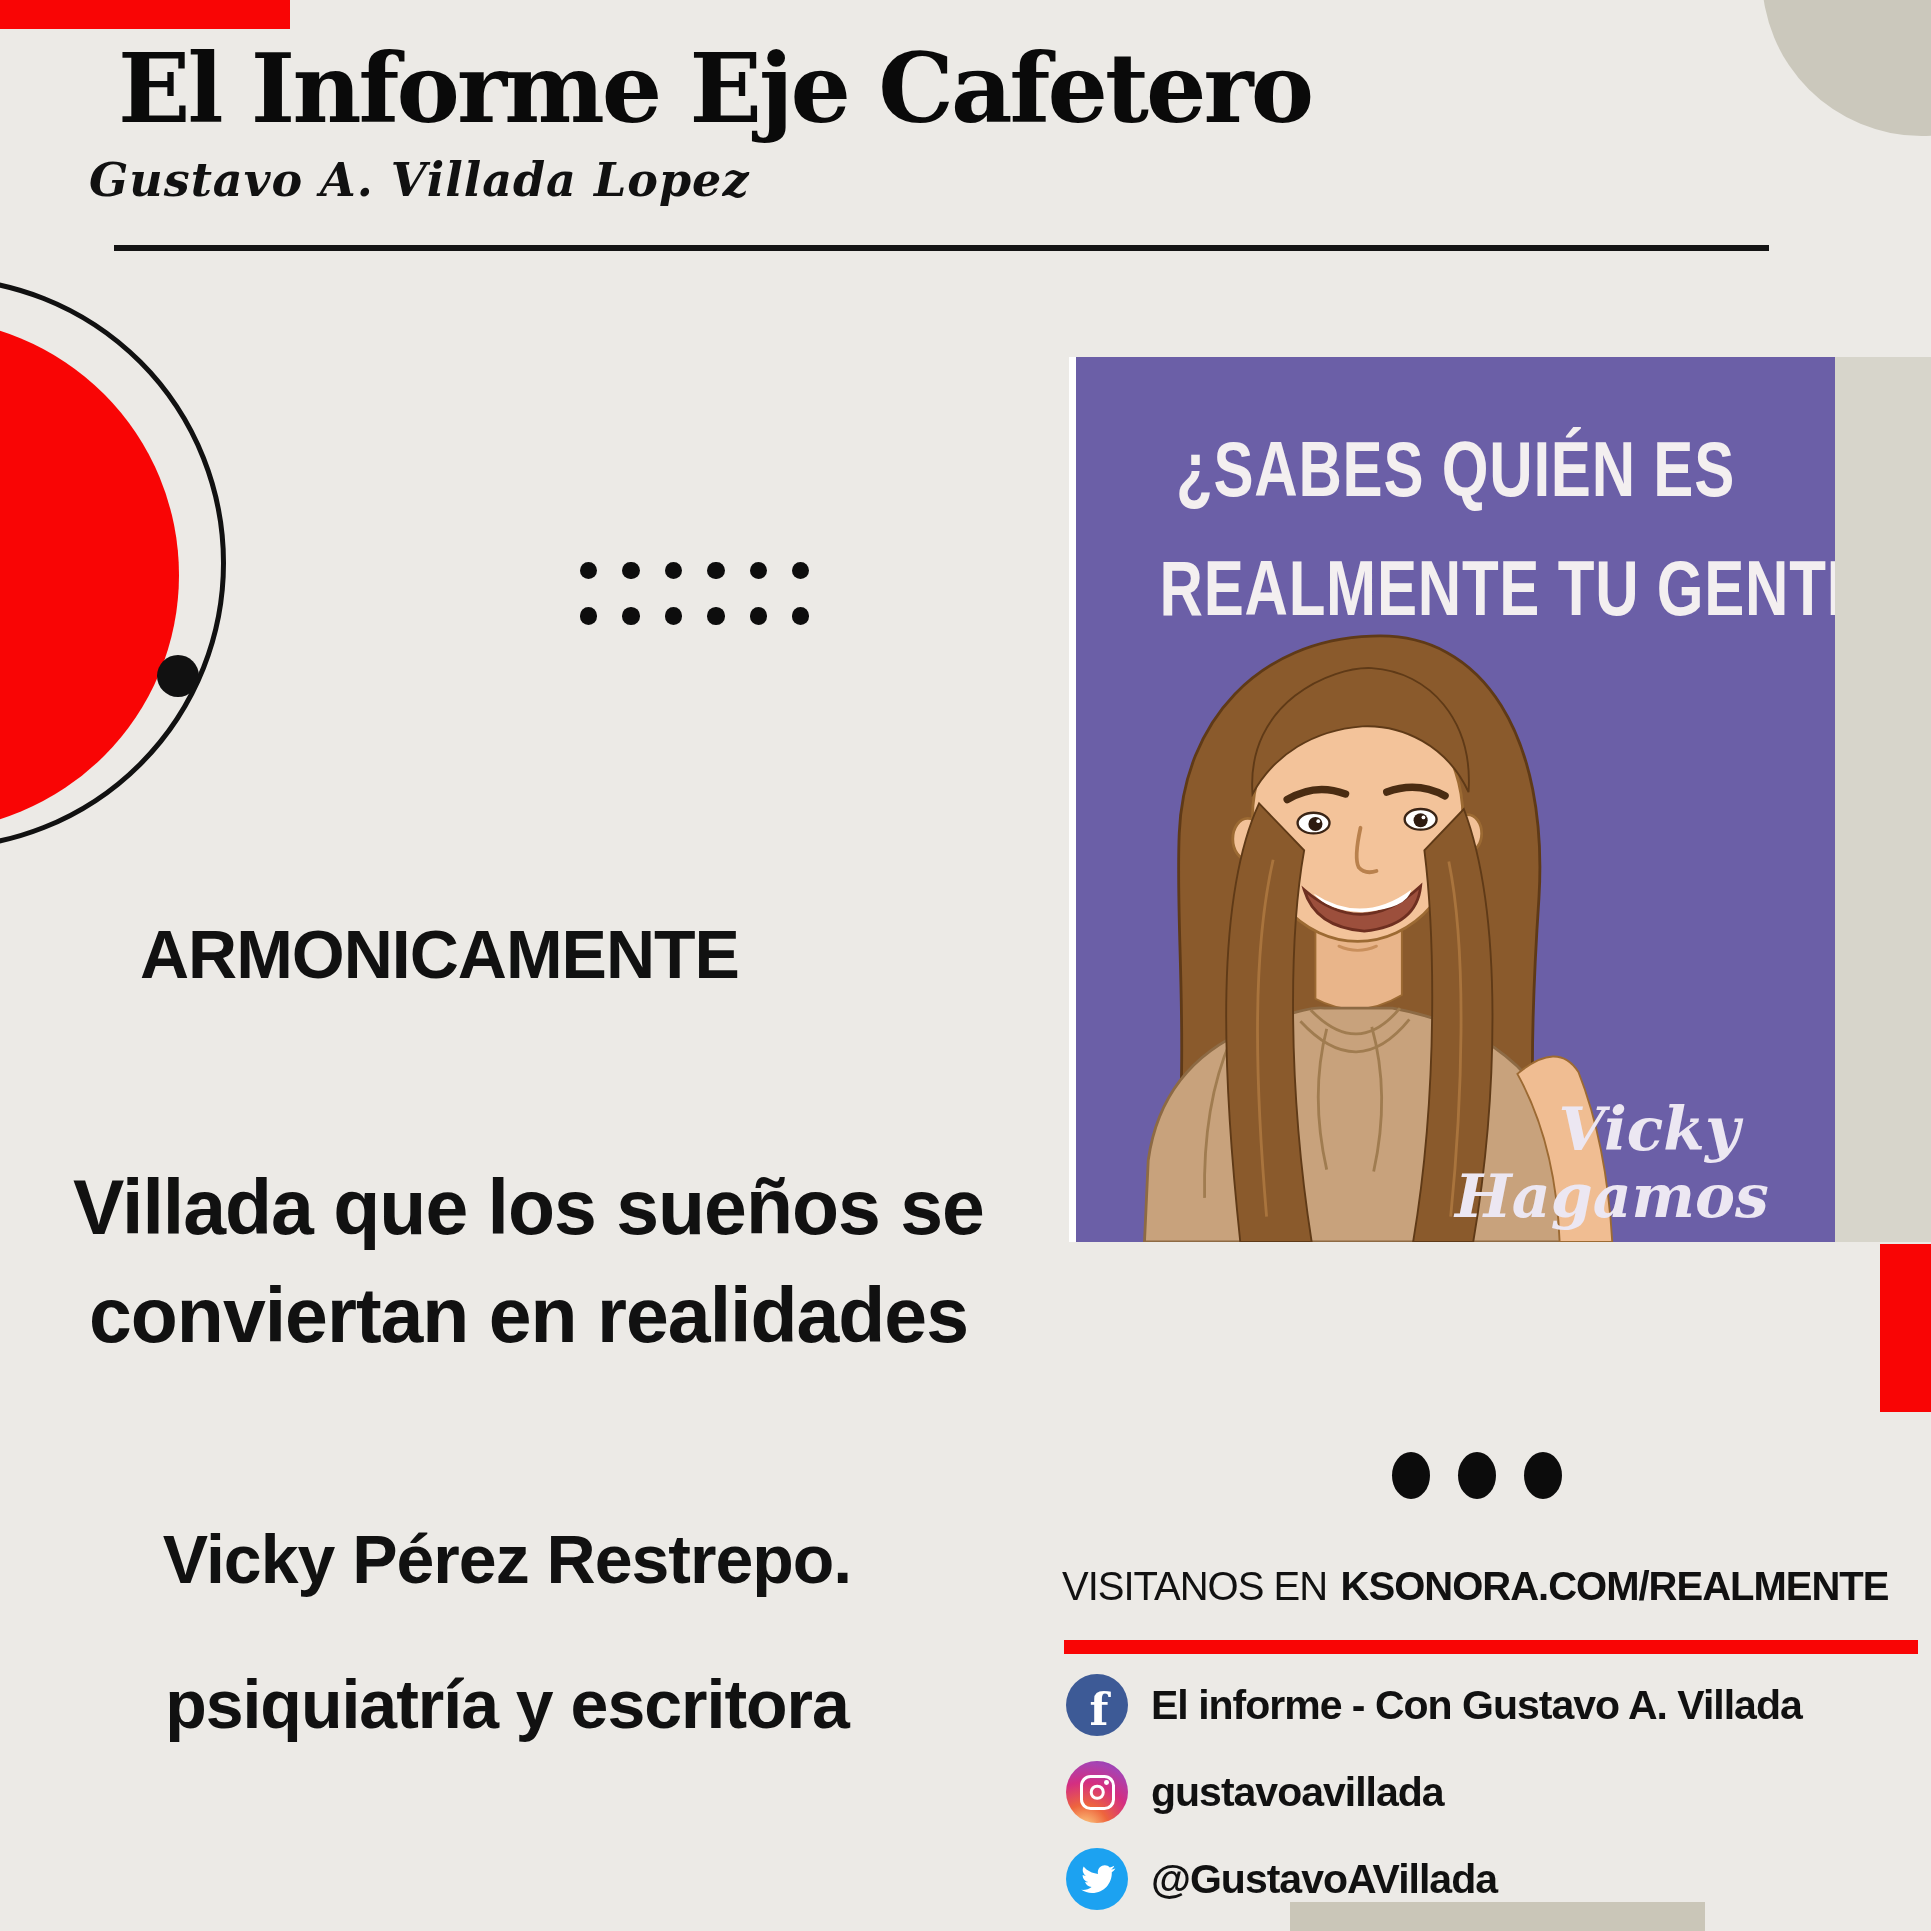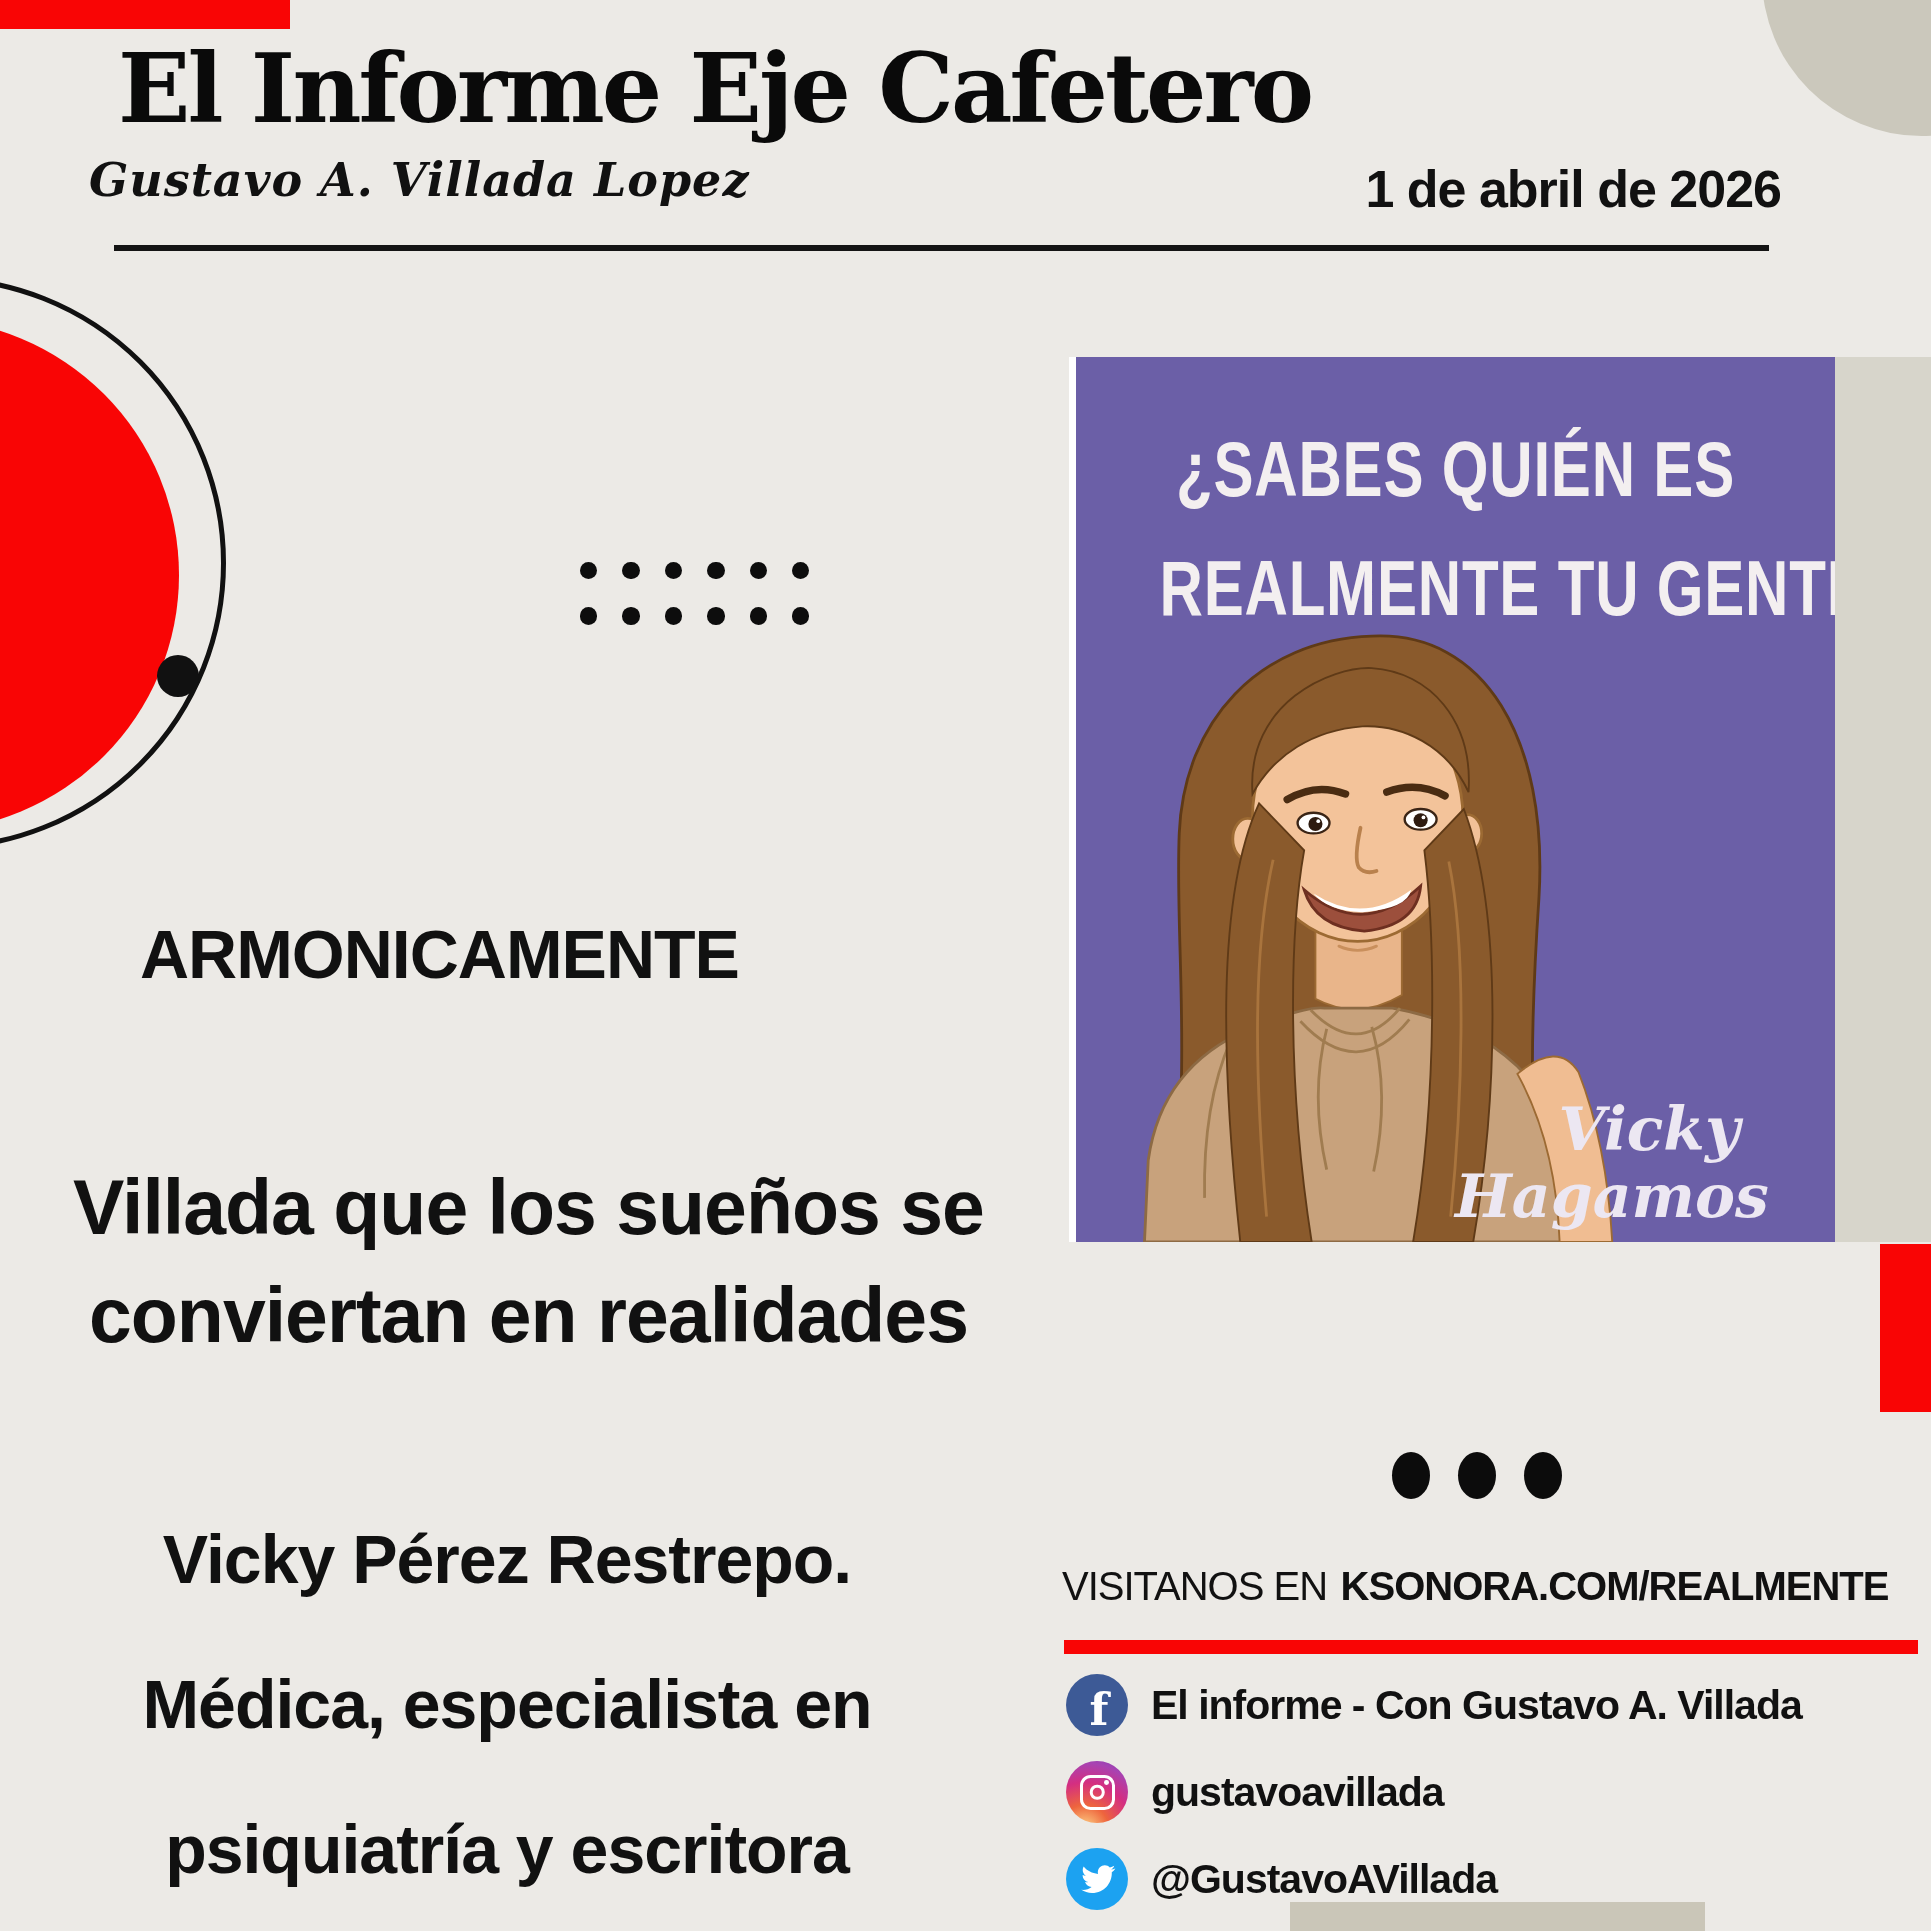--- a/index.html
+++ b/index.html
@@ -72,21 +72,20 @@
 </style>
 </head>
 <body>
 
 <div class="canvas">
 
   <div class="abs red-bar"></div>
   <div class="abs gray-circle"></div>
   <div class="abs brand-title">El Informe Eje Cafetero</div>
   <div class="abs brand-author">Gustavo A. Villada Lopez</div>
-  <div class="abs issue-date">1 de abril de 2026</div>
   <div class="abs head-rule"></div>
 
   <div class="abs outline-circle"></div>
   <div class="abs red-circle"></div>
   <div class="abs black-dot"></div>
   <div class="abs dots-pattern">
     <i></i>
       <i></i>
       <i></i>
       <i></i>
@@ -100,21 +99,20 @@
       <i></i>
   </div>
 
   <div class="abs kicker">ARMONICAMENTE</div>
   <div class="abs quote">
     <div>Villada que los sueños se</div>
     <div>conviertan en realidades</div>
   </div>
   <div class="abs guest">
     <div>Vicky Pérez Restrepo.</div>
-    <div>Médica, especialista en</div>
     <div>psiquiatría y escritora</div>
   </div>
 
   <div class="abs photo">
     <div class="abs photo-sliver"></div>
     <div class="abs photo-purple">
       <div class="abs cover-title">
         <div>¿SABES QUIÉN ES</div>
         <div>REALMENTE TU GENTE?</div>
       </div>

